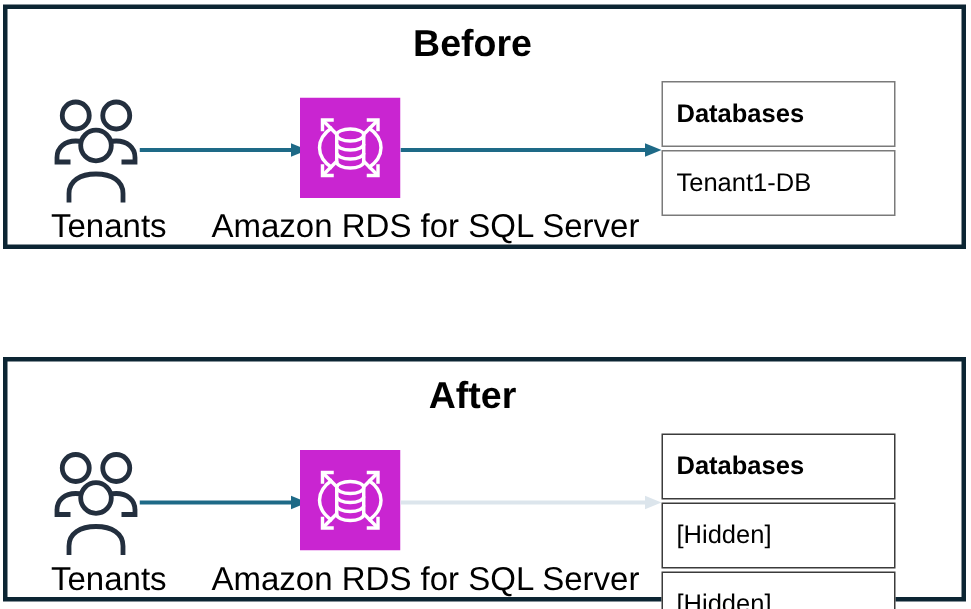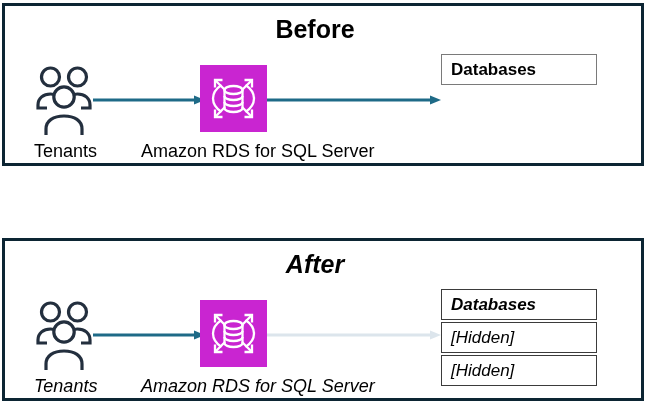--- a/index.html
+++ b/index.html
@@ -14,21 +14,21 @@
   html,body{margin:0;padding:0;background:#ffffff;}
   .canvas{
     position:relative;width:647px;height:406px;background:#ffffff;
     font-family:"Liberation Sans",sans-serif;color:var(--text);overflow:hidden;
   }
   .panel{
     position:absolute;left:2px;width:642px;height:163px;
     border:3px solid var(--panel-border);background:#ffffff;box-sizing:border-box;
   }
   .panel--before{top:3px;}
-  .panel--after{top:238px;font-style:italic;}
+  .panel--after{top:238px;}
   .panel-title{
     position:absolute;top:11px;left:12px;right:28px;text-align:center;
     font-size:25px;font-weight:bold;line-height:25px;
   }
   .tenants-icon{position:absolute;left:31px;top:60px;width:56px;height:70px;}
   .tstroke{stroke:var(--icon-stroke);stroke-width:3.2;fill:none;}
   .fill-white{fill:#ffffff;}
   .rds-icon{position:absolute;left:195px;top:59px;width:67px;height:67px;}
   .rds-bg{fill:var(--rds-magenta);}
   .rds-glyph{stroke:#ffffff;stroke-width:2.3;fill:none;}
@@ -37,26 +37,26 @@
   .flow-arrow polygon{fill:var(--arrow);}
   .flow-arrow--faded line{stroke:var(--arrow-faded);}
   .flow-arrow--faded polygon{fill:var(--arrow-faded);}
   .arrow-1{left:88px;width:112px;}
   .arrow-2{left:262px;width:174px;}
   .db-table{
     position:absolute;left:436px;top:48px;width:156px;
     display:flex;flex-direction:column;gap:2px;
   }
   .db-cell{
-    height:31px;border:1.4px solid var(--table-border);background:#ffffff;
+    height:44px;border:1.4px solid var(--table-border);background:#ffffff;
     display:flex;align-items:center;padding-left:9px;box-sizing:border-box;
     font-size:17px;
   }
   .db-cell--header{font-weight:bold;}
-  .caption{position:absolute;top:134px;font-size:18px;line-height:22px;white-space:nowrap;}
+  .caption{position:absolute;top:134px;font-size:22px;line-height:22px;white-space:nowrap;}
   .caption--tenants{left:29px;}
   .caption--rds{left:136px;}
 </style>
 </head>
 <body>
 
 <div class="canvas">
 
   <div class="panel panel--before" style="--table-border: #7A7A7A;">
     <div class="panel-title">Before</div>
@@ -94,20 +94,21 @@
       <path class="rds-glyph" d="M45.5,20 C51.5,24 54,28 54,33.5 C54,39 51.5,43 45.5,47"></path>
     </svg>
 
     <svg class="flow-arrow arrow-2" viewBox="0 0 174 12">
       <line x1="0" y1="6" x2="164" y2="6"></line>
         <polygon points="163,1.5 174,6 163,10.5"></polygon>
     </svg>
 
     <div class="db-table">
       <div class="db-cell db-cell--header">Databases</div>
+      <div class="db-cell">Tenant1-DB</div>
     </div>
 
     <div class="caption caption--tenants">Tenants</div>
     <div class="caption caption--rds">Amazon RDS for SQL Server</div>
   </div>
 
   <div class="panel panel--after" style="--table-border: #3B3B3B;">
     <div class="panel-title">After</div>
 
     <svg class="tenants-icon" viewBox="0 0 56 70">

